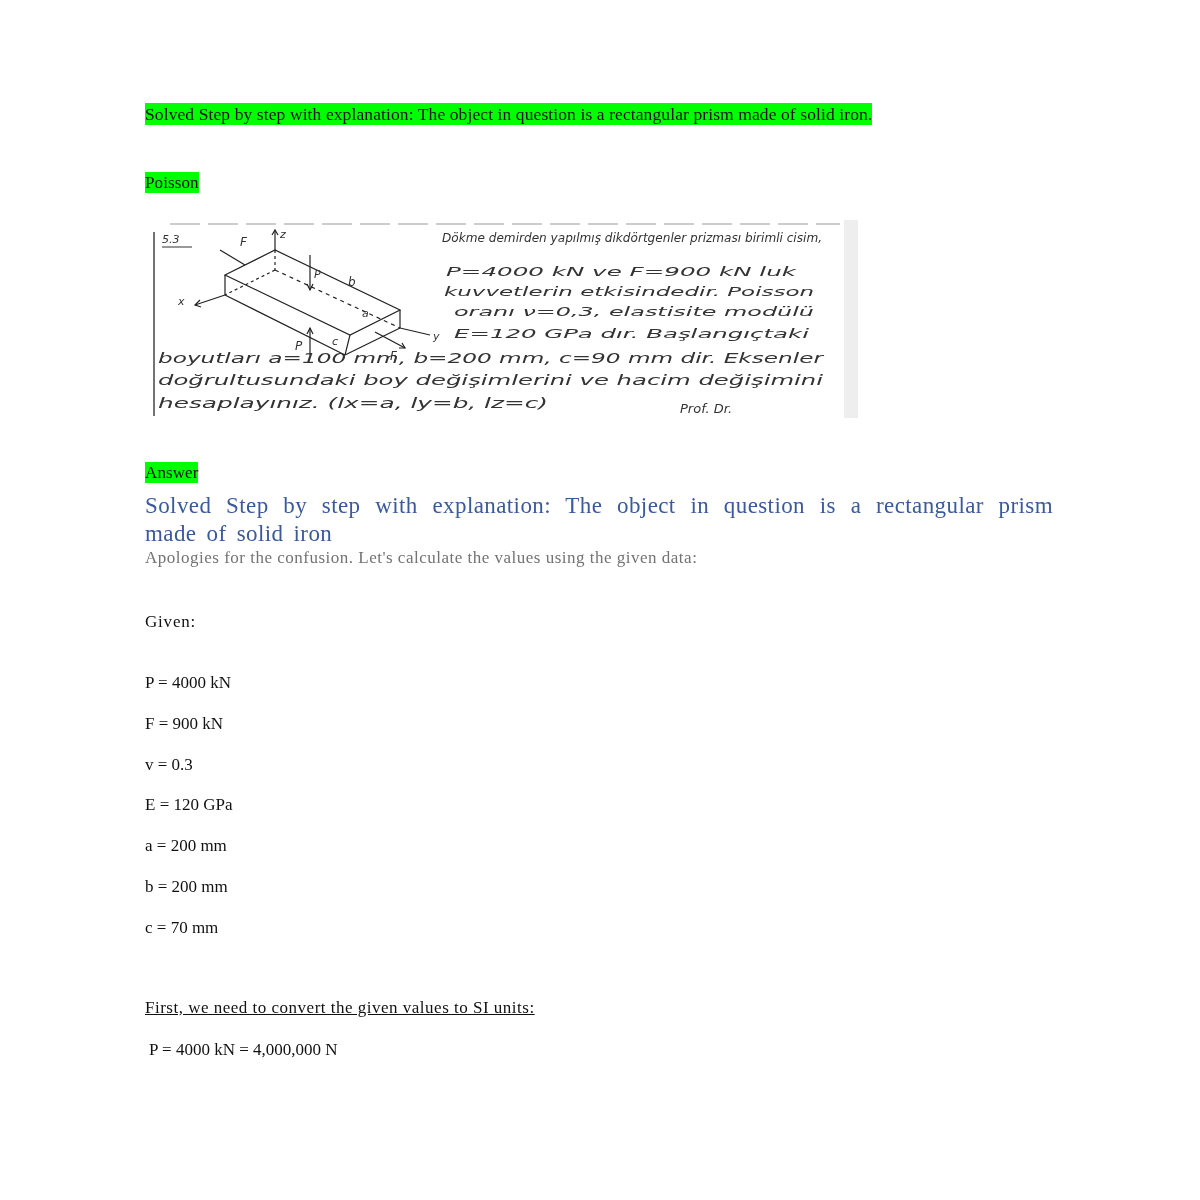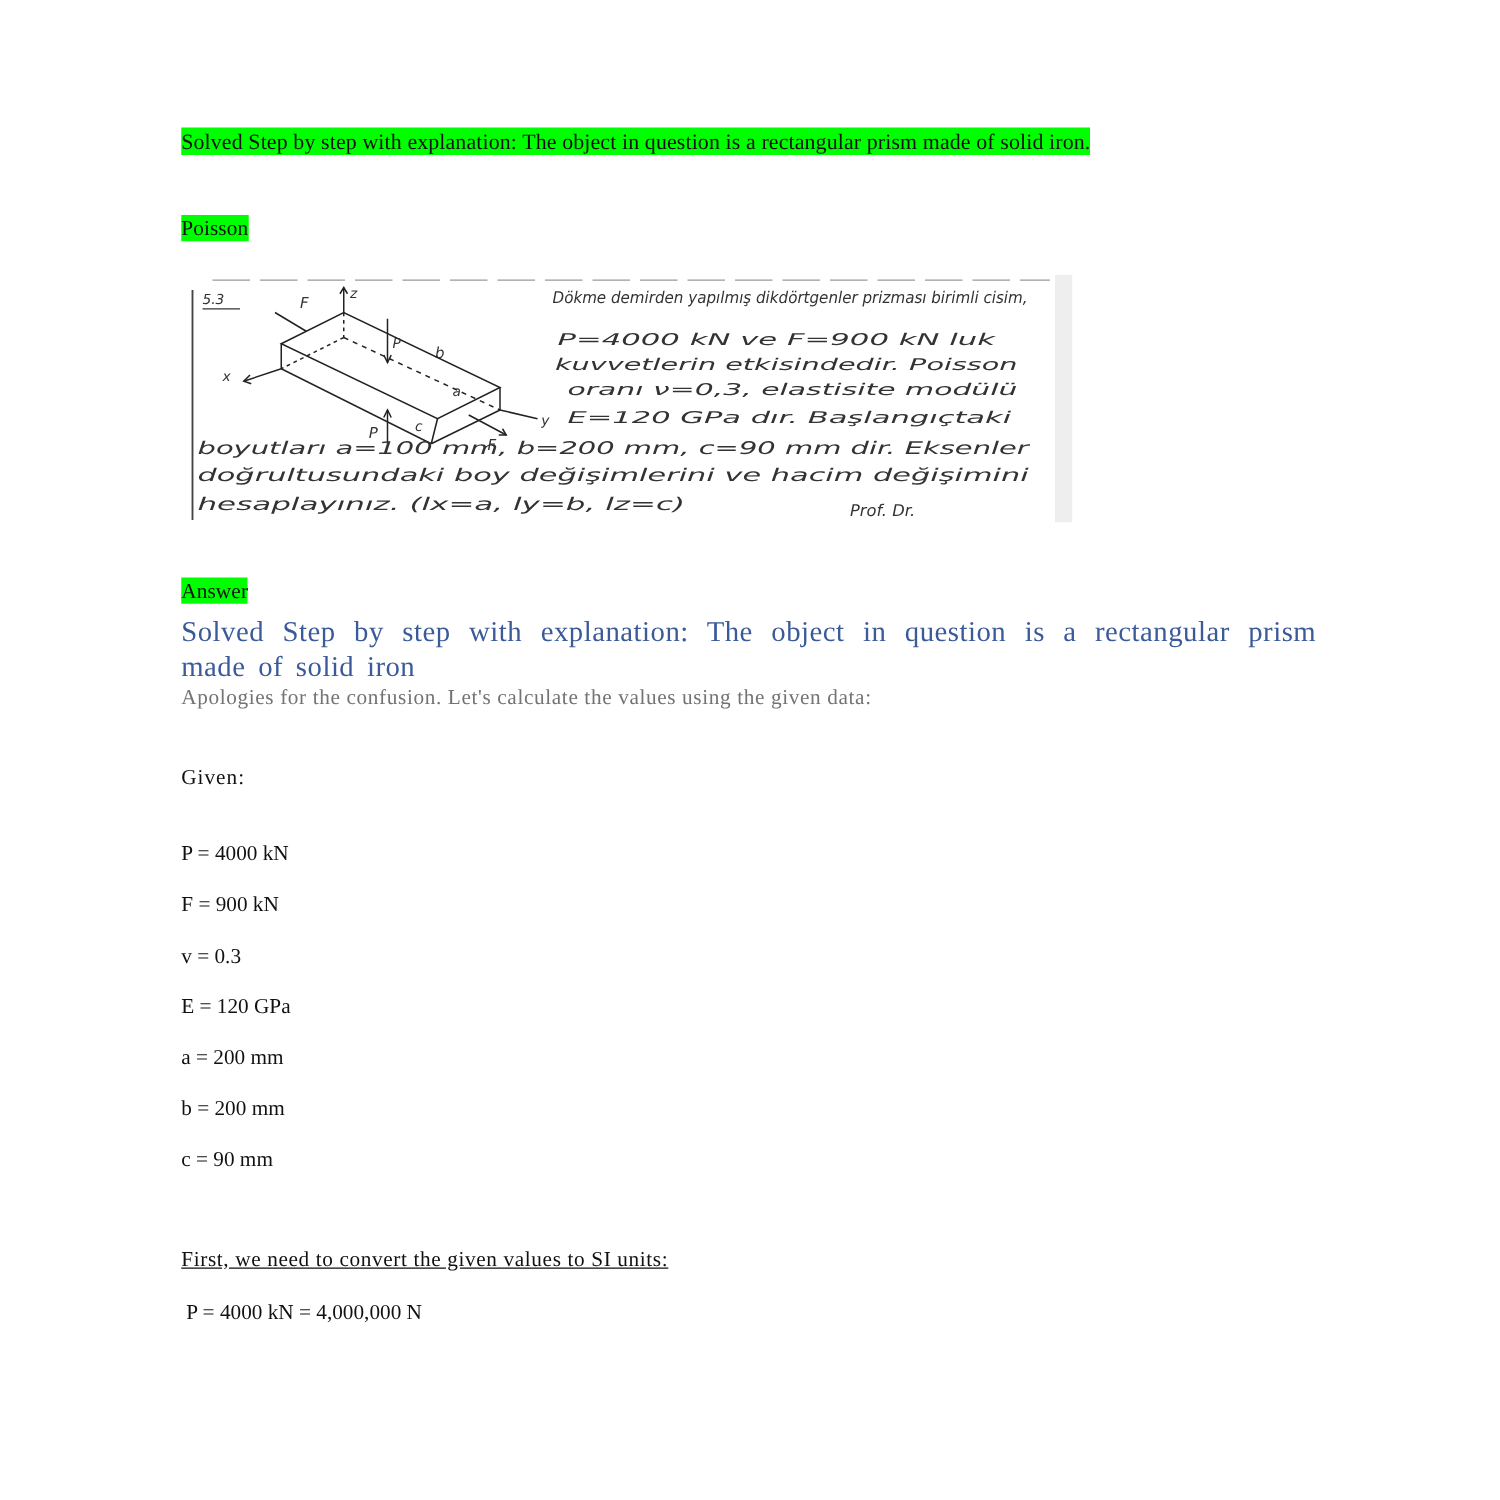--- a/index.html
+++ b/index.html
@@ -117,19 +117,19 @@
 
   <div class="given-title">Given:</div>
 
   <ul class="values">
     <li>P = 4000 kN</li>
     <li>F = 900 kN</li>
     <li>v = 0.3</li>
     <li>E = 120 GPa</li>
     <li>a = 200 mm</li>
     <li>b = 200 mm</li>
-    <li>c = 90 mm</li>
+    <li>c = 70 mm</li>
   </ul>
 
   <div class="convert">First, we need to convert the given values to SI units:</div>
   <div class="convert-p">P = 4000 kN = 4,000,000 N</div>
 
 </div>
 
 </body></html>

